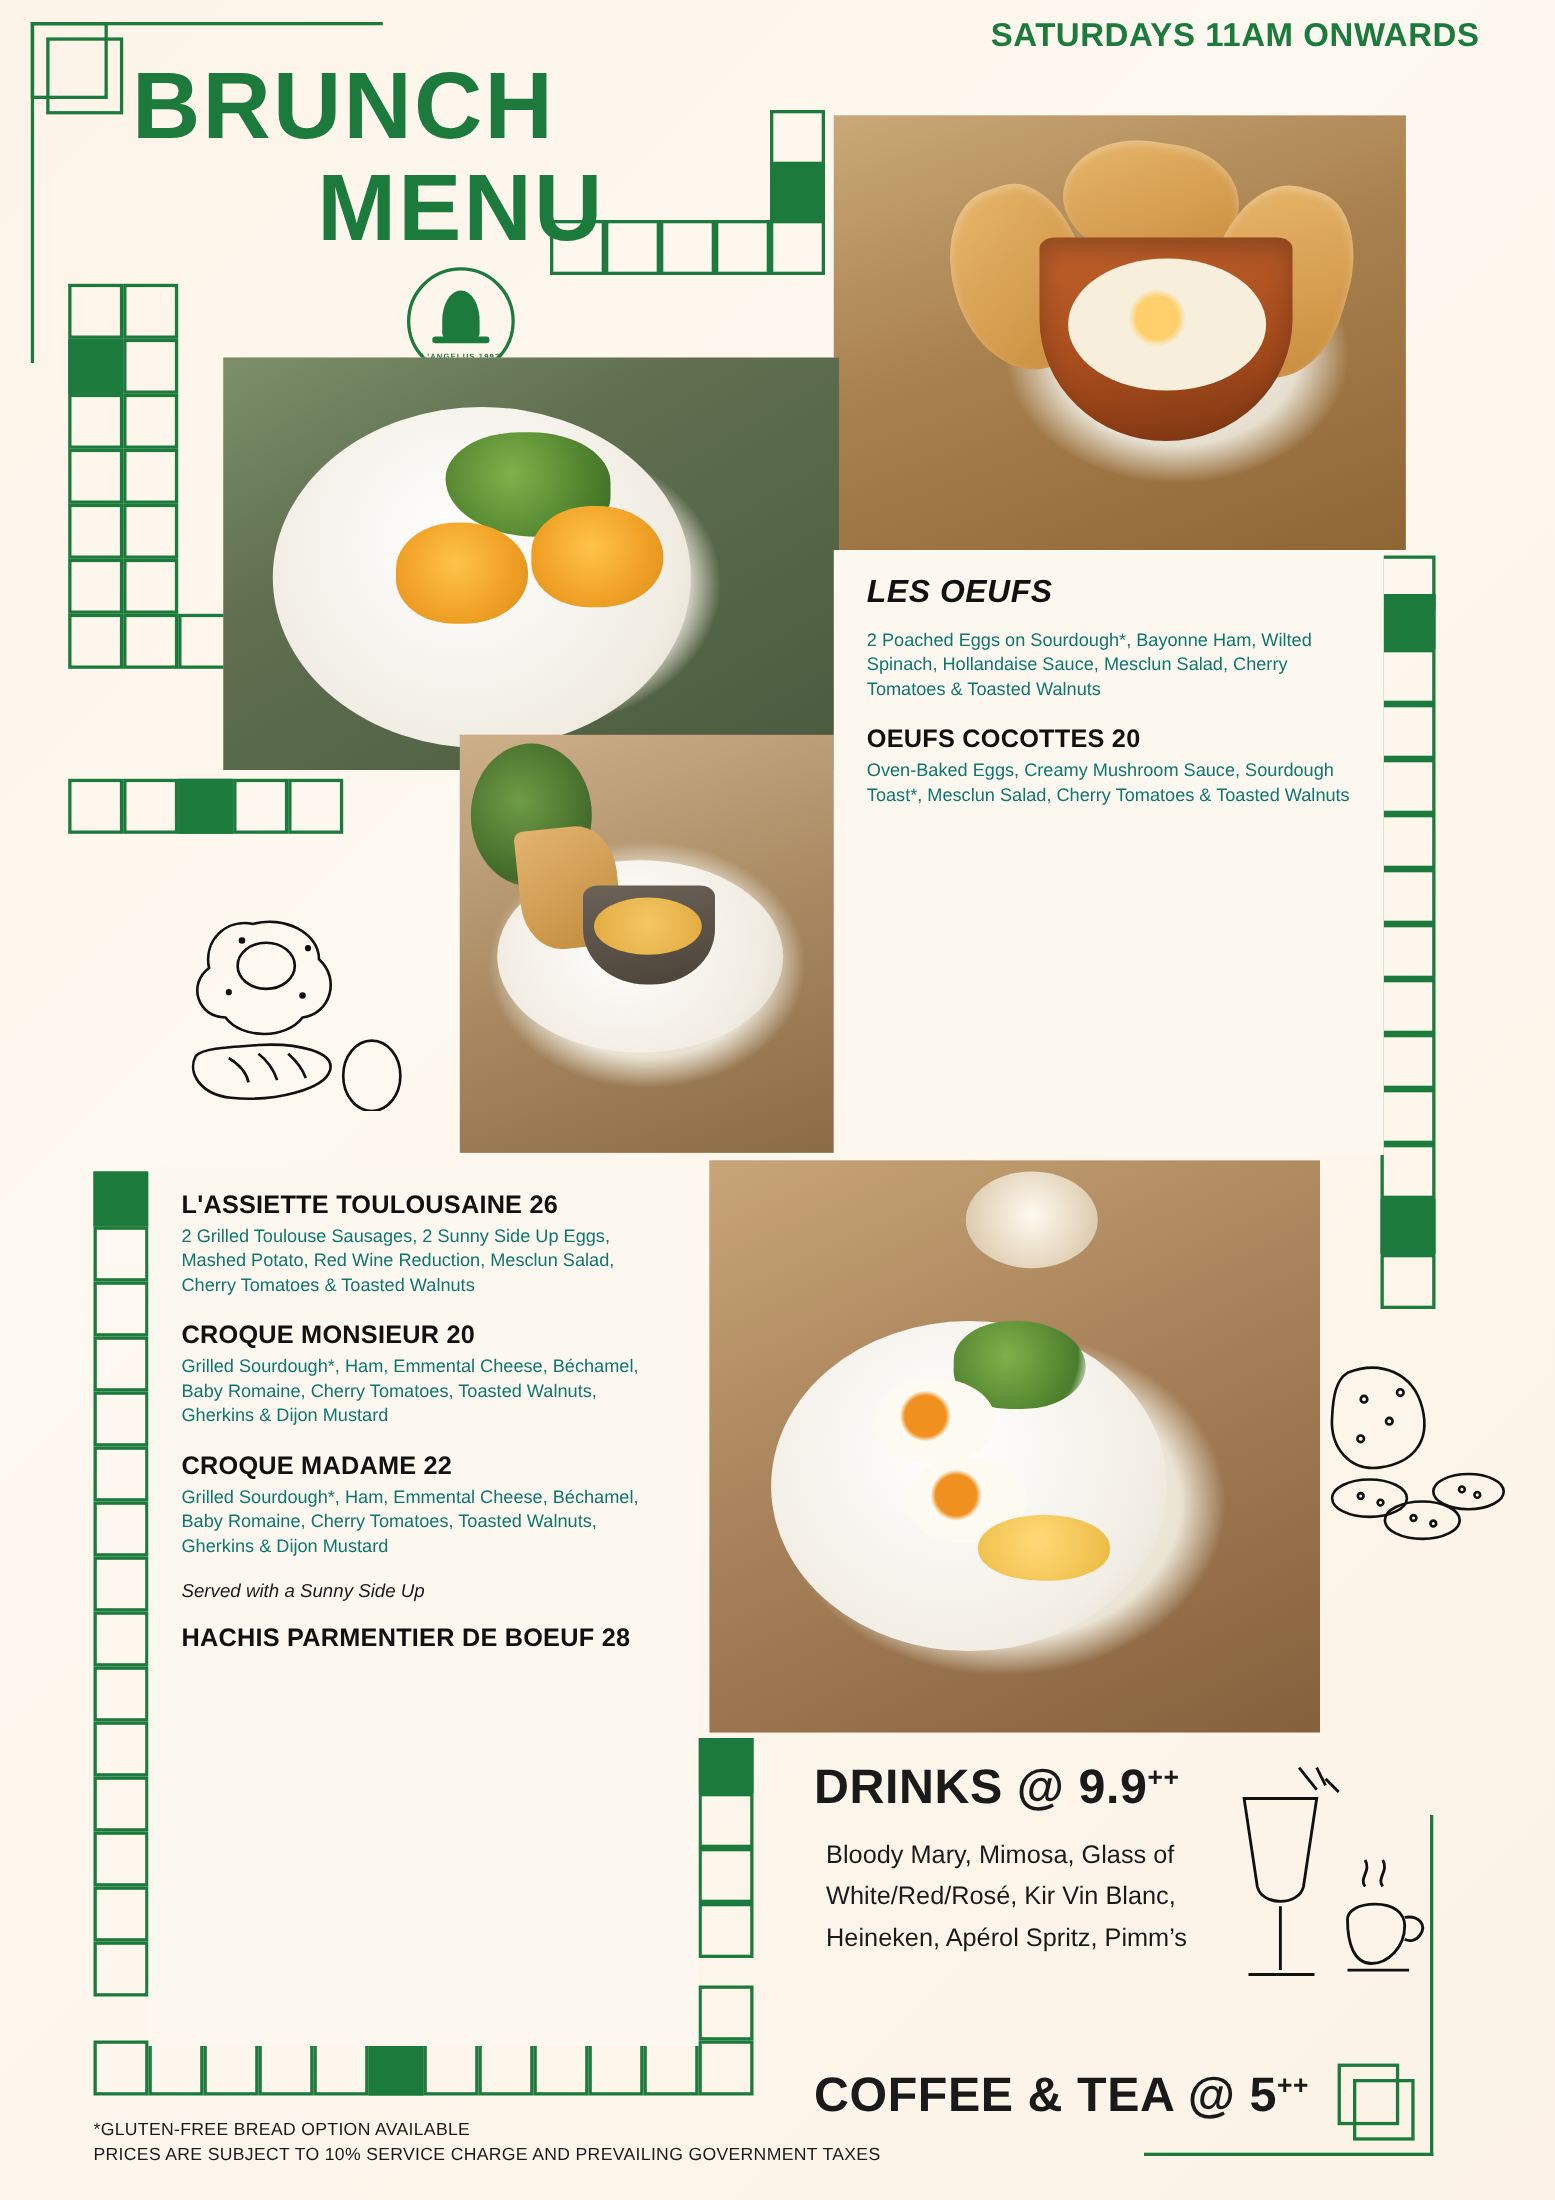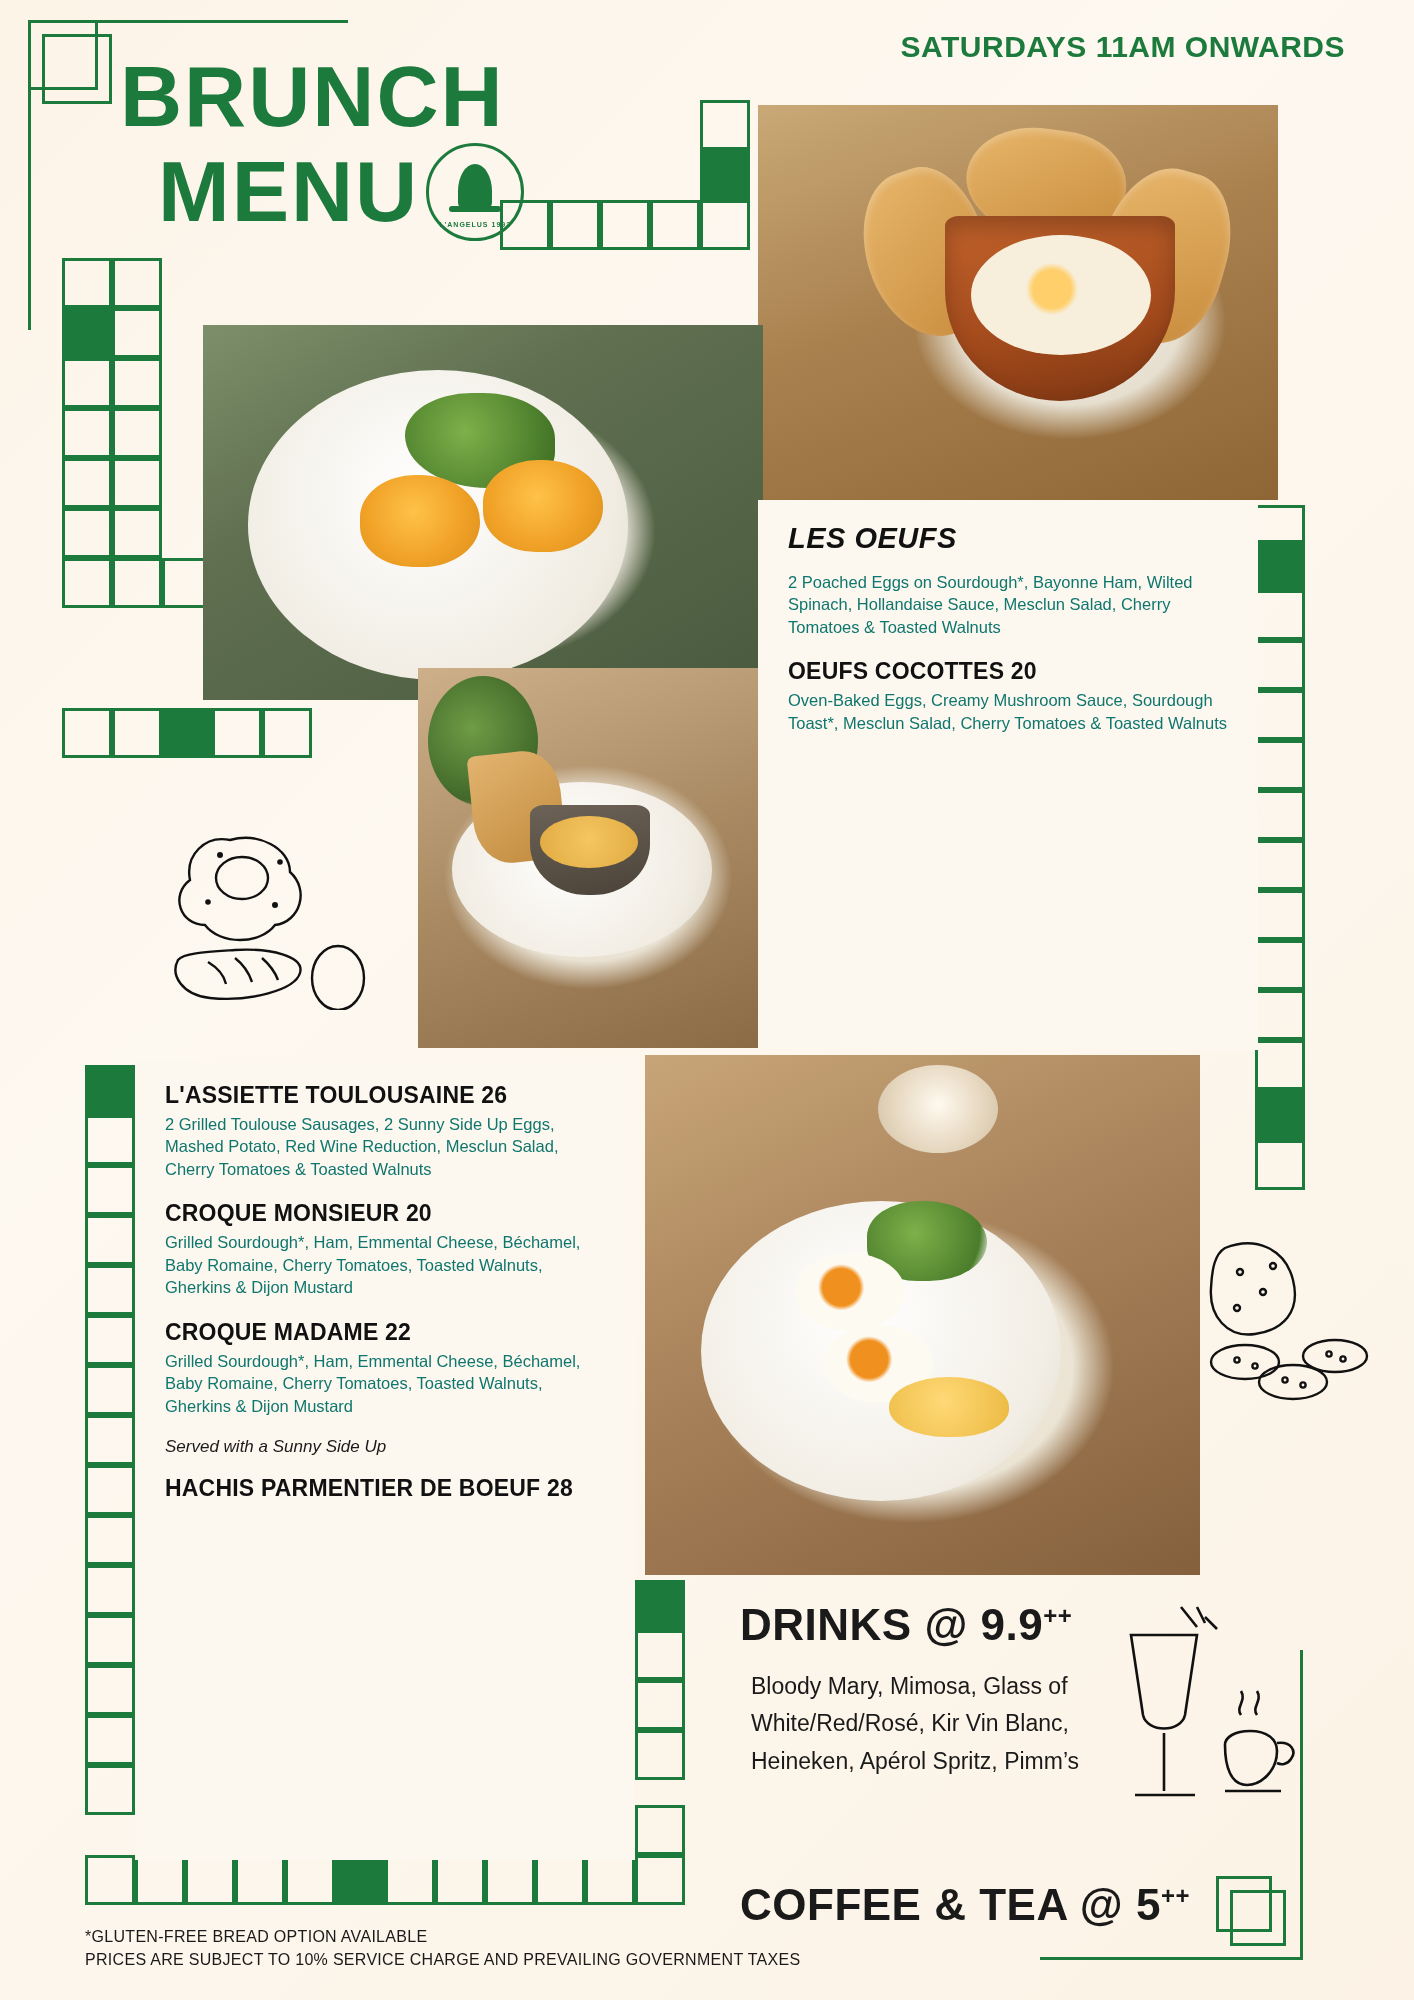--- a/index.html
+++ b/index.html
@@ -31,21 +31,21 @@
   
   .corner-deco {
     position: absolute;
     box-sizing: border-box;
   }
 
   
   .saturdays {
     position: absolute;
     left: 700px;
-    top: 30px;
+    top: 16px;
     width: 645px;
     text-align: right;
     font-size: 30px;
     font-weight: bold;
     letter-spacing: 0.5px;
     color: #1d7a3d;
   }
   .title-block {
     position: absolute;
     left: 120px;
@@ -58,20 +58,21 @@
     color: #1d7a3d;
     letter-spacing: 2px;
     line-height: 1.08;
     margin: 0;
   }
   .title-line.second {
     margin-left: 38px;
     display: flex;
     align-items: center;
     gap: 7px;
+    flex-direction: column;
   }
   .logo-circle {
     width: 92px;
     height: 92px;
     border-radius: 50%;
     border: 3px solid #1d7a3d;
     background: #fdf6ec;
     position: relative;
     flex: none;
     display: flex;

